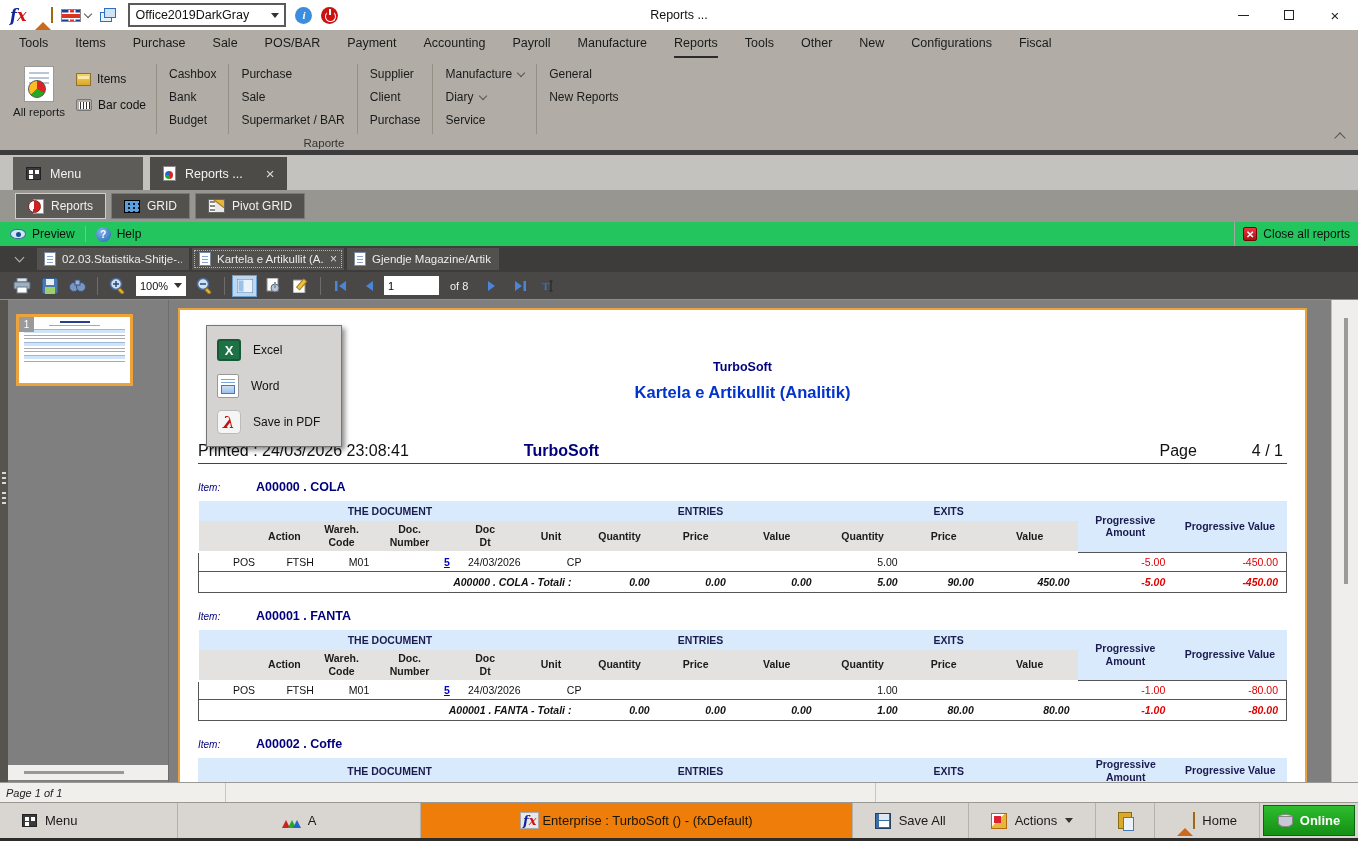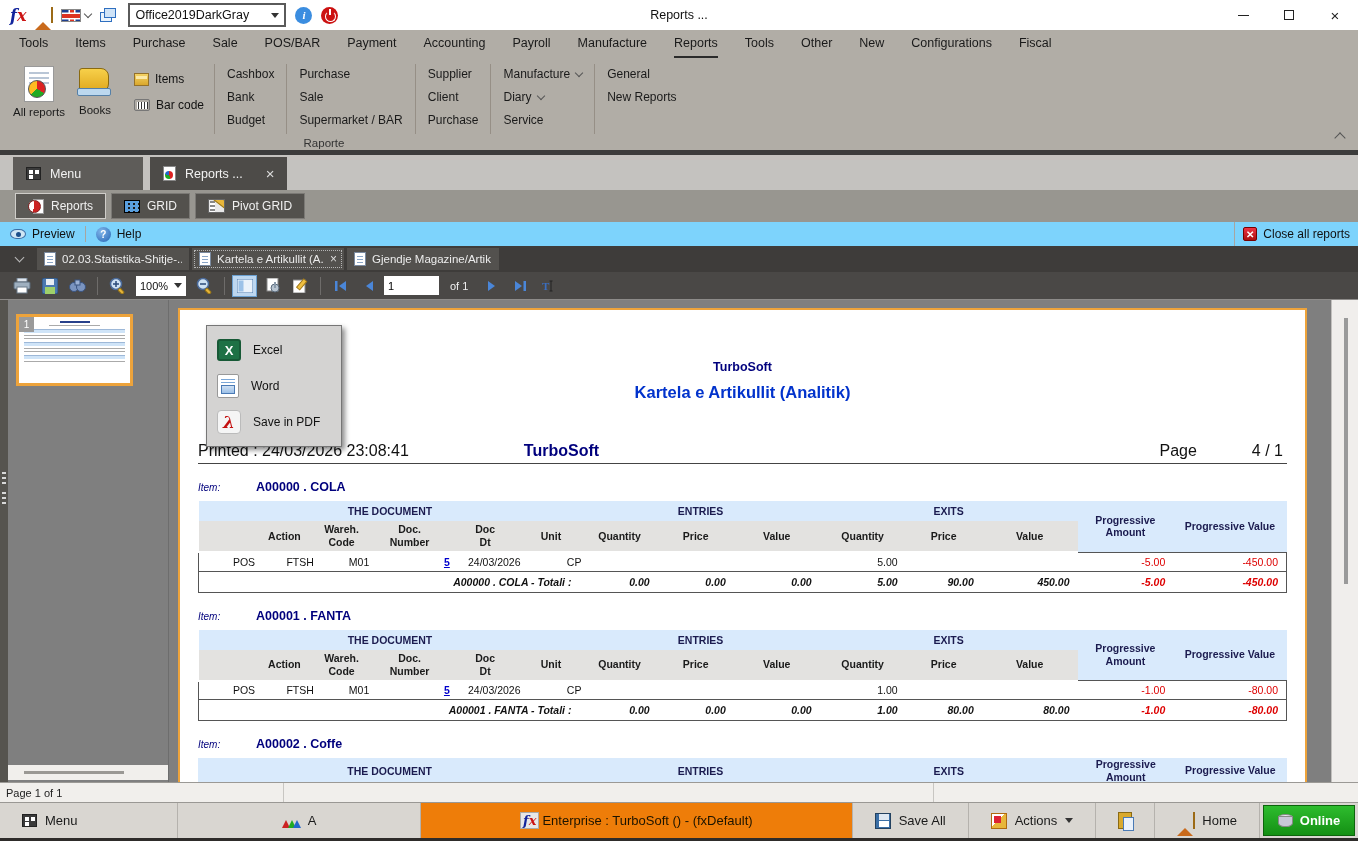--- a/index.html
+++ b/index.html
@@ -74,21 +74,21 @@
   .ic-pie-doc { width:16px;height:14px;position:relative; }
   .ic-pie-doc:before { content:"";position:absolute;right:0;top:0;width:9px;height:13px;background:#fff;border:1px solid #999; }
   .ic-pie-doc:after { content:"";position:absolute;left:0;bottom:0;width:11px;height:11px;border-radius:50%;background:conic-gradient(#c22 0 200deg,#fff 200deg 360deg);border:1px solid #822; }
   .ic-grid { width:16px;height:13px;background:#1a1a1a;border:1px solid #000;
      background-image:repeating-linear-gradient(90deg,#5aa0e0 0 3px,transparent 3px 5px),repeating-linear-gradient(#5aa0e0 0 2px,transparent 2px 4px); }
   .ic-pivot { width:17px;height:14px;background:#e8e8e8;border:1px solid #666;position:relative;overflow:hidden; }
   .ic-pivot:before { content:"";position:absolute;left:1px;top:1px;width:5px;height:12px;background:repeating-linear-gradient(#888 0 2px,#fff 2px 4px); }
   .ic-pivot:after { content:"";position:absolute;left:4px;top:-2px;width:14px;height:5px;background:#e8b63a;transform:rotate(38deg);border:1px solid #9a7718; }
 
   
-  .previewbar { height:24px; background:#7dd3fc; display:flex; align-items:center; font-size:12px; color:#111; }
+  .previewbar { height:24px; background:#22c55e; display:flex; align-items:center; font-size:12px; color:#111; }
   .pv-item { display:flex; align-items:center; gap:6px; padding:0 10px; height:100%; }
   .pv-sep { width:1px; height:16px; background:#a8a5a0; }
   .ic-eye { width:16px;height:10px;border-radius:50%/60%;background:#cfe6f4;border:1px solid #3a6ea5;position:relative; }
   .ic-eye:before { content:"";position:absolute;left:5px;top:2px;width:5px;height:5px;border-radius:50%;background:#1c4f8a; }
   .ic-help { width:15px;height:15px;border-radius:50%;background:radial-gradient(circle at 35% 30%,#7fb5ea,#2464b4);color:#fff;font-weight:bold;font-size:10px;display:flex;align-items:center;justify-content:center; }
   .ic-redx { width:14px;height:14px;background:linear-gradient(#e34,#a11);border:1px solid #700;border-radius:2px;color:#fff;font-size:10px;font-weight:bold;display:flex;align-items:center;justify-content:center; }
   .pv-right { margin-left:auto; display:flex; align-items:center; height:100%; border-left:1px solid #a8a5a0; padding:0 8px; gap:6px; }
 
   
   .reporttabs { height:26px; background:#3e3c3a; display:flex; align-items:center; padding-left:8px; }
@@ -158,21 +158,21 @@
   tr.trow td { height:21px; border-bottom:1px solid #555; font-weight:bold; font-style:italic; }
   tr.trow td:first-child { border-left:1px solid #555;margin-left:40px; }
   tr.trow td:last-child { border-right:1px solid #555; }
   td.c { text-align:right; } td.r { text-align:right; padding-right:8px; }
   td.red { color:#dd0000; }
   td.lnk { color:#0000cc; text-decoration:underline; font-weight:bold; }
   td.tlabel { text-align:right; padding-right:10px; color:#111; }
 
   
   .statusbar { height:20px; background:#f1efec; border-top:1px solid #9b9995; display:flex; align-items:center; font-size:11px; color:#222; }
-  .sb-cell1 { width:284px; padding-left:6px; border-right:1px solid #c8c6c2; height:100%; display:flex; align-items:center; }
+  .sb-cell1 { width:226px; padding-left:6px; border-right:1px solid #c8c6c2; height:100%; display:flex; align-items:center;font-style:italic; }
   .sb-cell2 { width:650px; border-right:1px solid #c8c6c2; height:100%; }
 
   
   .bottombar { height:39px; background:#d9d6d1; border-top:1px solid #9a9894; border-bottom:3px solid #2e2c2a; display:flex; align-items:stretch; }
   .bb-btn { display:flex; align-items:center; gap:8px; padding:0 22px; font-size:13px; color:#1a1a1a; border-right:1px solid #b5b2ad; }
   .bb-user { width:243px; justify-content:center; }
   .ic-people { width:18px; height:14px; position:relative; }
   .ic-people i { position:absolute; bottom:0; width:0; height:0; border-left:4px solid transparent; border-right:4px solid transparent; }
   .ic-people i:before { content:""; position:absolute; left:-2px; top:-10px; width:4px; height:4px; border-radius:50%; background:inherit; }
   .p-red { left:0; border-bottom:8px solid #c22; } .p-red:before{background:#c22;}
@@ -247,27 +247,20 @@
     <div class="menu-item">New</div>
     <div class="menu-item">Configurations</div>
     <div class="menu-item">Fiscal</div>
   </div>
 
 <div class="ribbon">
   <div class="big-btn">
     <span class="ic-allreports"></span>
     <span>All reports</span>
   </div>
-  <div class="big-btn" style="width:58px;">
-    <span class="ic-books">
-        <span class="b1"></span>
-        <span class="b2"></span>
-      </span>
-    <span>Books</span>
-  </div>
   <div class="small-col">
     <div class="small-btn">
       <span class="ic-items"></span>
       <span>Items</span>
     </div>
     <div class="small-btn">
       <span class="ic-barcode"></span>
       <span>Bar code</span>
     </div>
   </div>
@@ -436,21 +429,21 @@
         <rect x="1" y="1" width="2.5" height="10" fill="#4a86d8"></rect>
         <path d="M12 1L5 6l7 5z" fill="#4a86d8"></path>
       </svg>
   </div>
   <div class="tbtn">
     <svg width="10" height="12" viewBox="0 0 10 12">
         <path d="M9 1L2 6l7 5z" fill="#4a86d8"></path>
       </svg>
   </div>
   <input class="page-input" value="1" style="">
-  <span class="of-label">of 1</span>
+  <span class="of-label">of 8</span>
   <div class="tbtn">
     <svg width="10" height="12" viewBox="0 0 10 12">
         <path d="M1 1l7 5-7 5z" fill="#4a86d8"></path>
       </svg>
   </div>
   <div class="tbtn">
     <svg width="14" height="12" viewBox="0 0 14 12">
         <path d="M2 1l7 5-7 5z" fill="#4a86d8"></path>
         <rect x="10.5" y="1" width="2.5" height="10" fill="#4a86d8"></rect>
       </svg>

